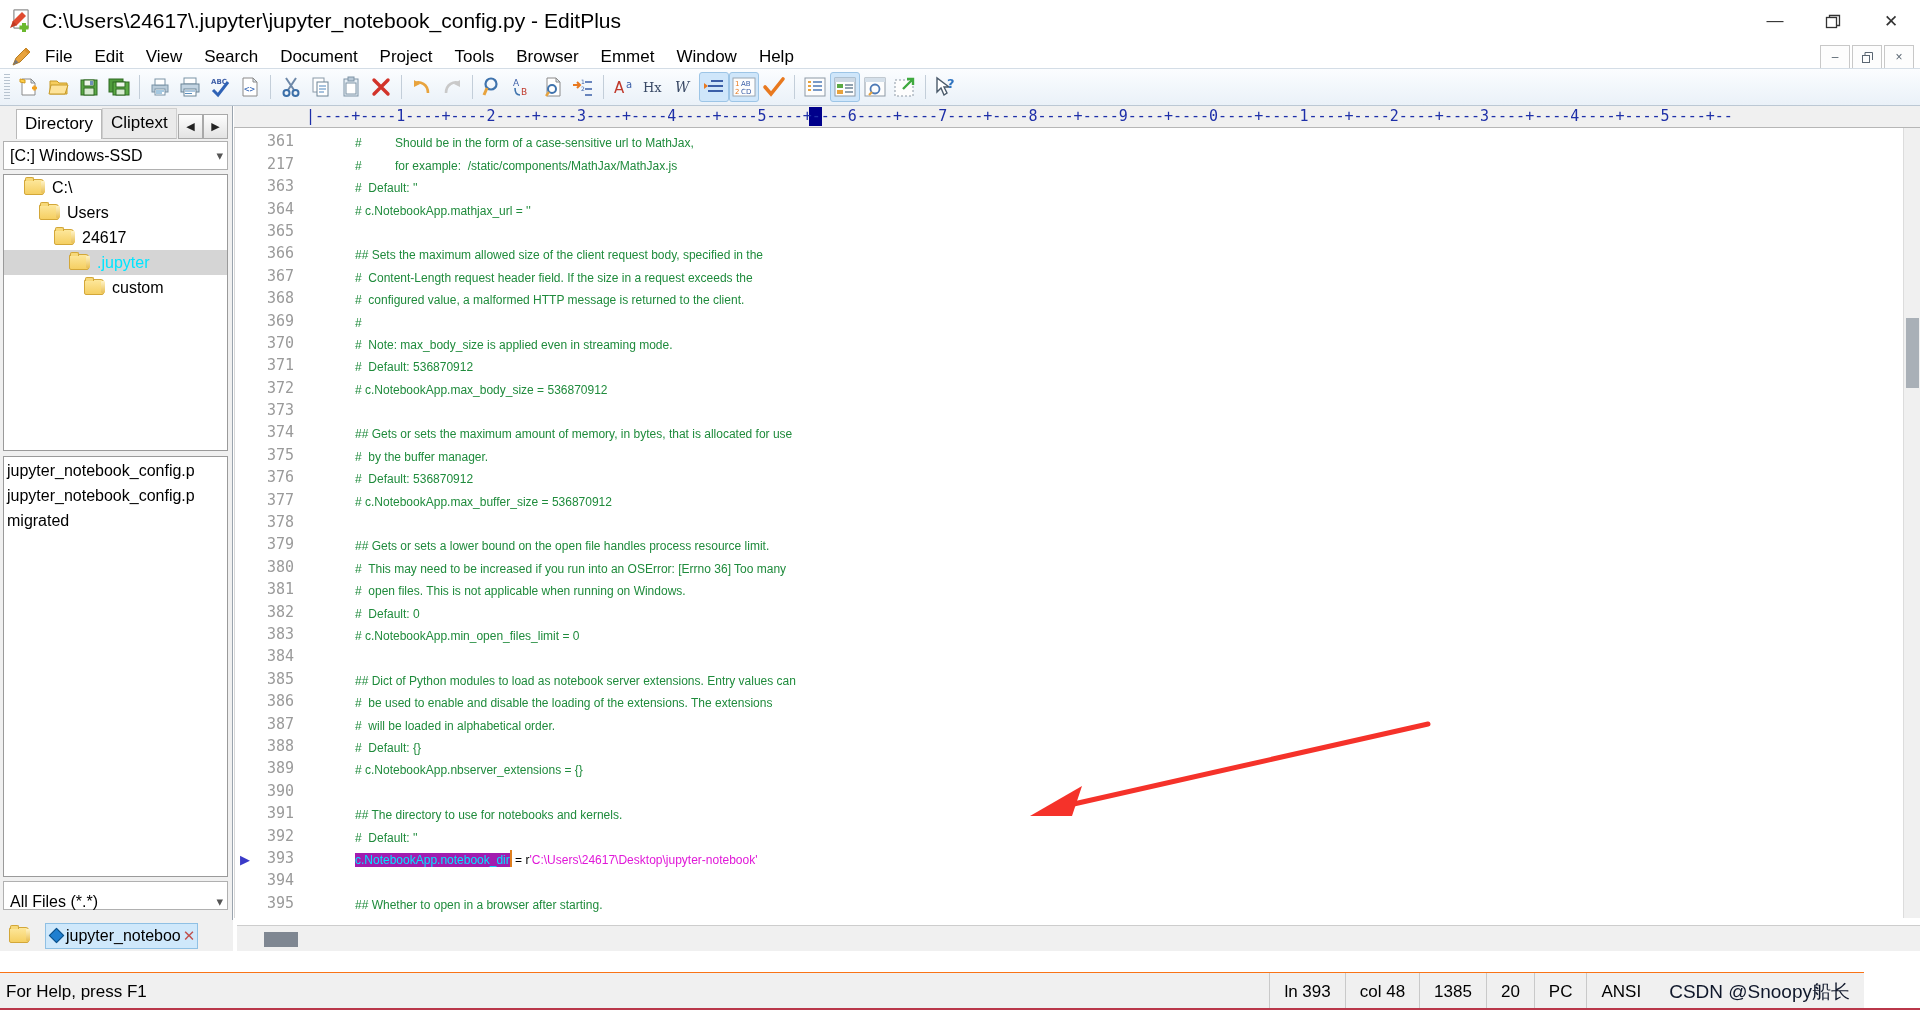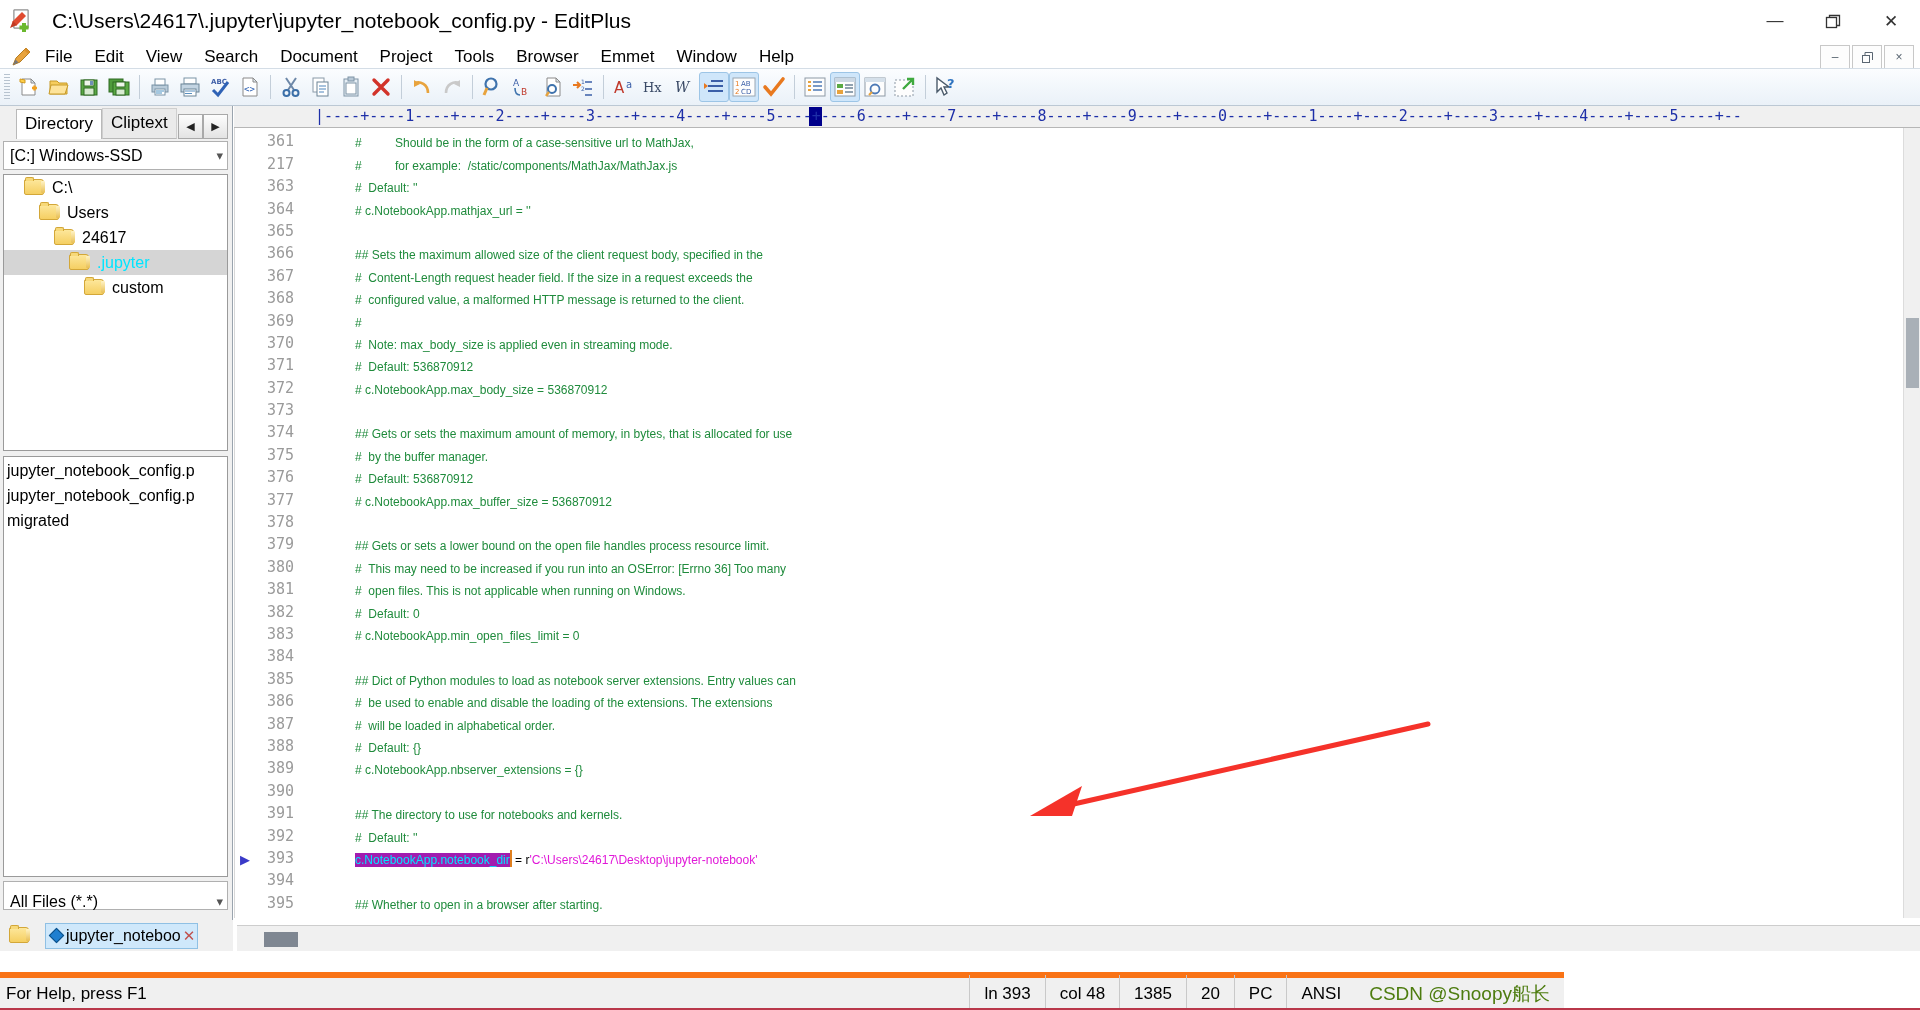--- a/index.html
+++ b/index.html
@@ -10,21 +10,21 @@
   }
   body { position:relative; }
 
   
   #titlebar {
     position:absolute; top:0; left:0; width:1920px; height:42px;
     background:#ffffff; display:flex; align-items:center;
   }
   #title-icon { width:26px; height:26px; margin-left:8px; position:relative; flex:none; }
   #title-text {
-    font-size:21px; color:#000; margin-left:18px; white-space:nowrap;
+    font-size:21px; color:#000; margin-left:8px; white-space:nowrap;
     font-family:"Liberation Sans", sans-serif;
   }
   #win-controls { margin-left:auto; display:flex; height:42px; }
   .wbtn {
     width:58px; height:42px; display:flex; align-items:center; justify-content:center;
     color:#333; font-size:17px; background:transparent;
   }
 
   
   #menubar {
@@ -121,21 +121,21 @@
              border:1px solid #0b4f87; margin-right:4px; flex:none;}
   .tabclose { color:#c0504d; font-size:15px; margin-left:2px; }
 
   
   #ruler {
     position:absolute; top:106px; left:234px; width:1686px; height:22px;
     background:#f0f0f0; border-bottom:1px solid #b6b6b6; overflow:hidden;
   }
   #ruler .rtext {
     font-family:"DejaVu Sans Mono", monospace; font-size:15px; color:#1e2fa8;
-    position:absolute; left:81px; top:1px; white-space:pre; letter-spacing:0px;
+    position:absolute; left:72px; top:1px; white-space:pre; letter-spacing:0px;
   }
   #ruler .caretmark {
     position:absolute; top:1px; left:0; width:13px; height:19px; background:#00008b;
   }
   #editor {
     position:absolute; top:128px; left:234px; width:1686px; height:790px;
     background:#ffffff; overflow:hidden;
   }
   #gutterline { position:absolute; left:0; top:0; width:1px; height:790px; background:#d8d8d8;}
   .cline { display:flex; height:22.4px; align-items:flex-end; white-space:pre; }
@@ -167,31 +167,31 @@
     background:#f0f0f0; border-top:1px solid #cdcdcd;
   }
   #hthumb { position:absolute; top:6px; left:30px; width:34px; height:15px; background:#7f8792;}
   #hsep { position:absolute; left:234px; bottom:59px; width:3px; height:26px; background:#fff;}
 
   
   #arrow { position:absolute; left:1020px; top:720px; width:420px; height:110px; pointer-events:none; }
 
   
   #statusbar {
-    position:absolute; left:0; bottom:0; width:1564px; height:38px;
-    background:#f0f0f0; border-top:6px solid #f97316; display:flex; align-items:center;
+    position:absolute; left:0; bottom:0; width:1864px; height:38px;
+    background:#f0f0f0; border-top:1px solid #f97316; display:flex; align-items:center;
   }
   #status-help { font-size:17px; color:#000; padding-left:6px; }
   .scell {
     font-size:17px; color:#000; border-left:1px solid #c9c9c9; height:38px;
     display:flex; align-items:center; padding:0 14px;
   }
   #status-right { margin-left:auto; display:flex; align-items:center; height:38px; }
   #watermark {
-    font-size:19px; color:#4d7c0f; padding:0 14px; white-space:nowrap;
+    font-size:19px; color:#0f172a; padding:0 14px; white-space:nowrap;
   }
   #statusbar-underline { position:absolute; left:0; bottom:0; width:1920px; height:2px; background:#b9374a;}
 </style>
 </head>
 <body>
 
 <div id="titlebar">
   <div id="title-icon">
     <svg width="26" height="26" viewBox="0 0 26 26">
       <rect x="6" y="2" width="14" height="18" fill="#fff" stroke="#9a9a9a"></rect>

